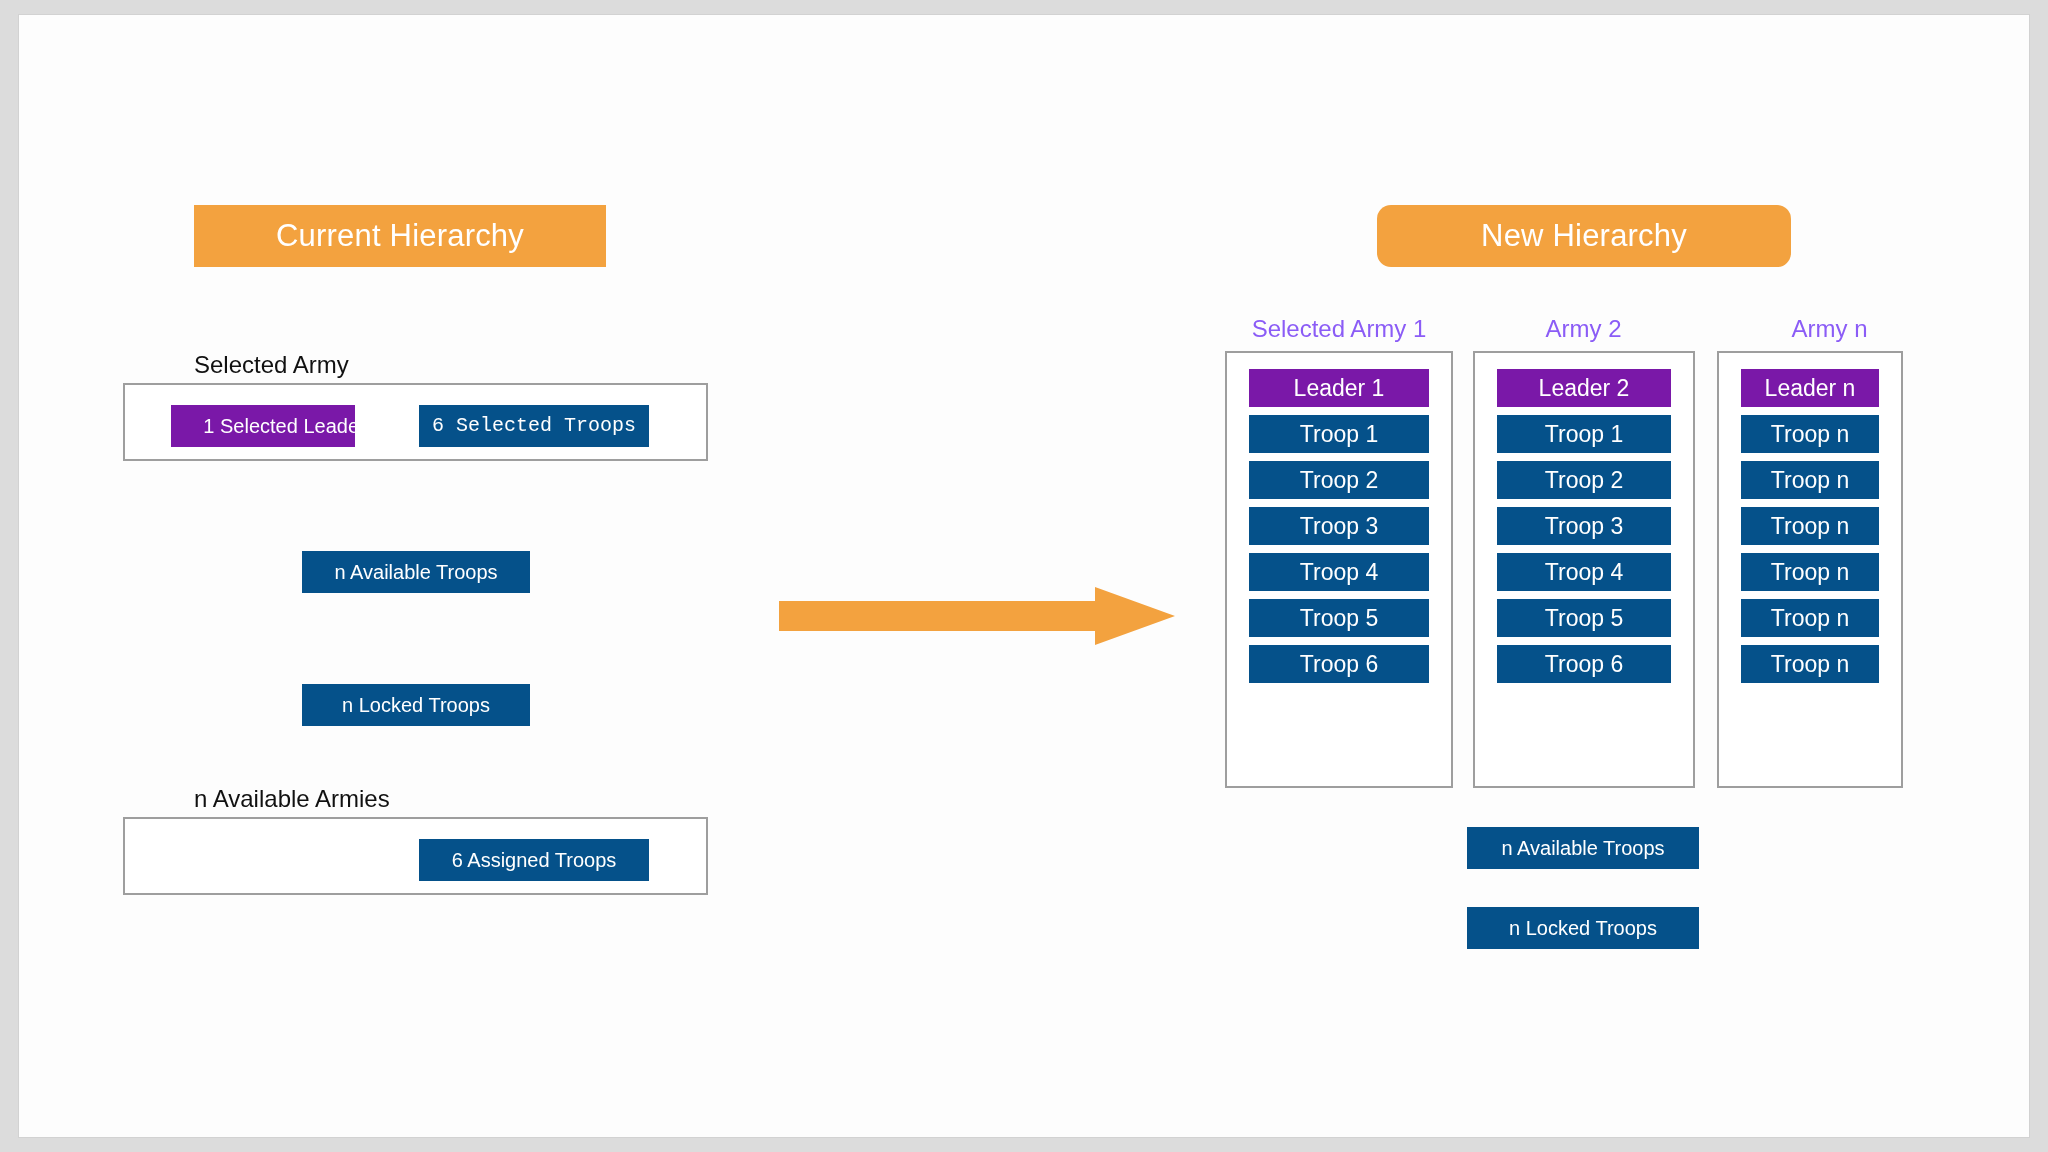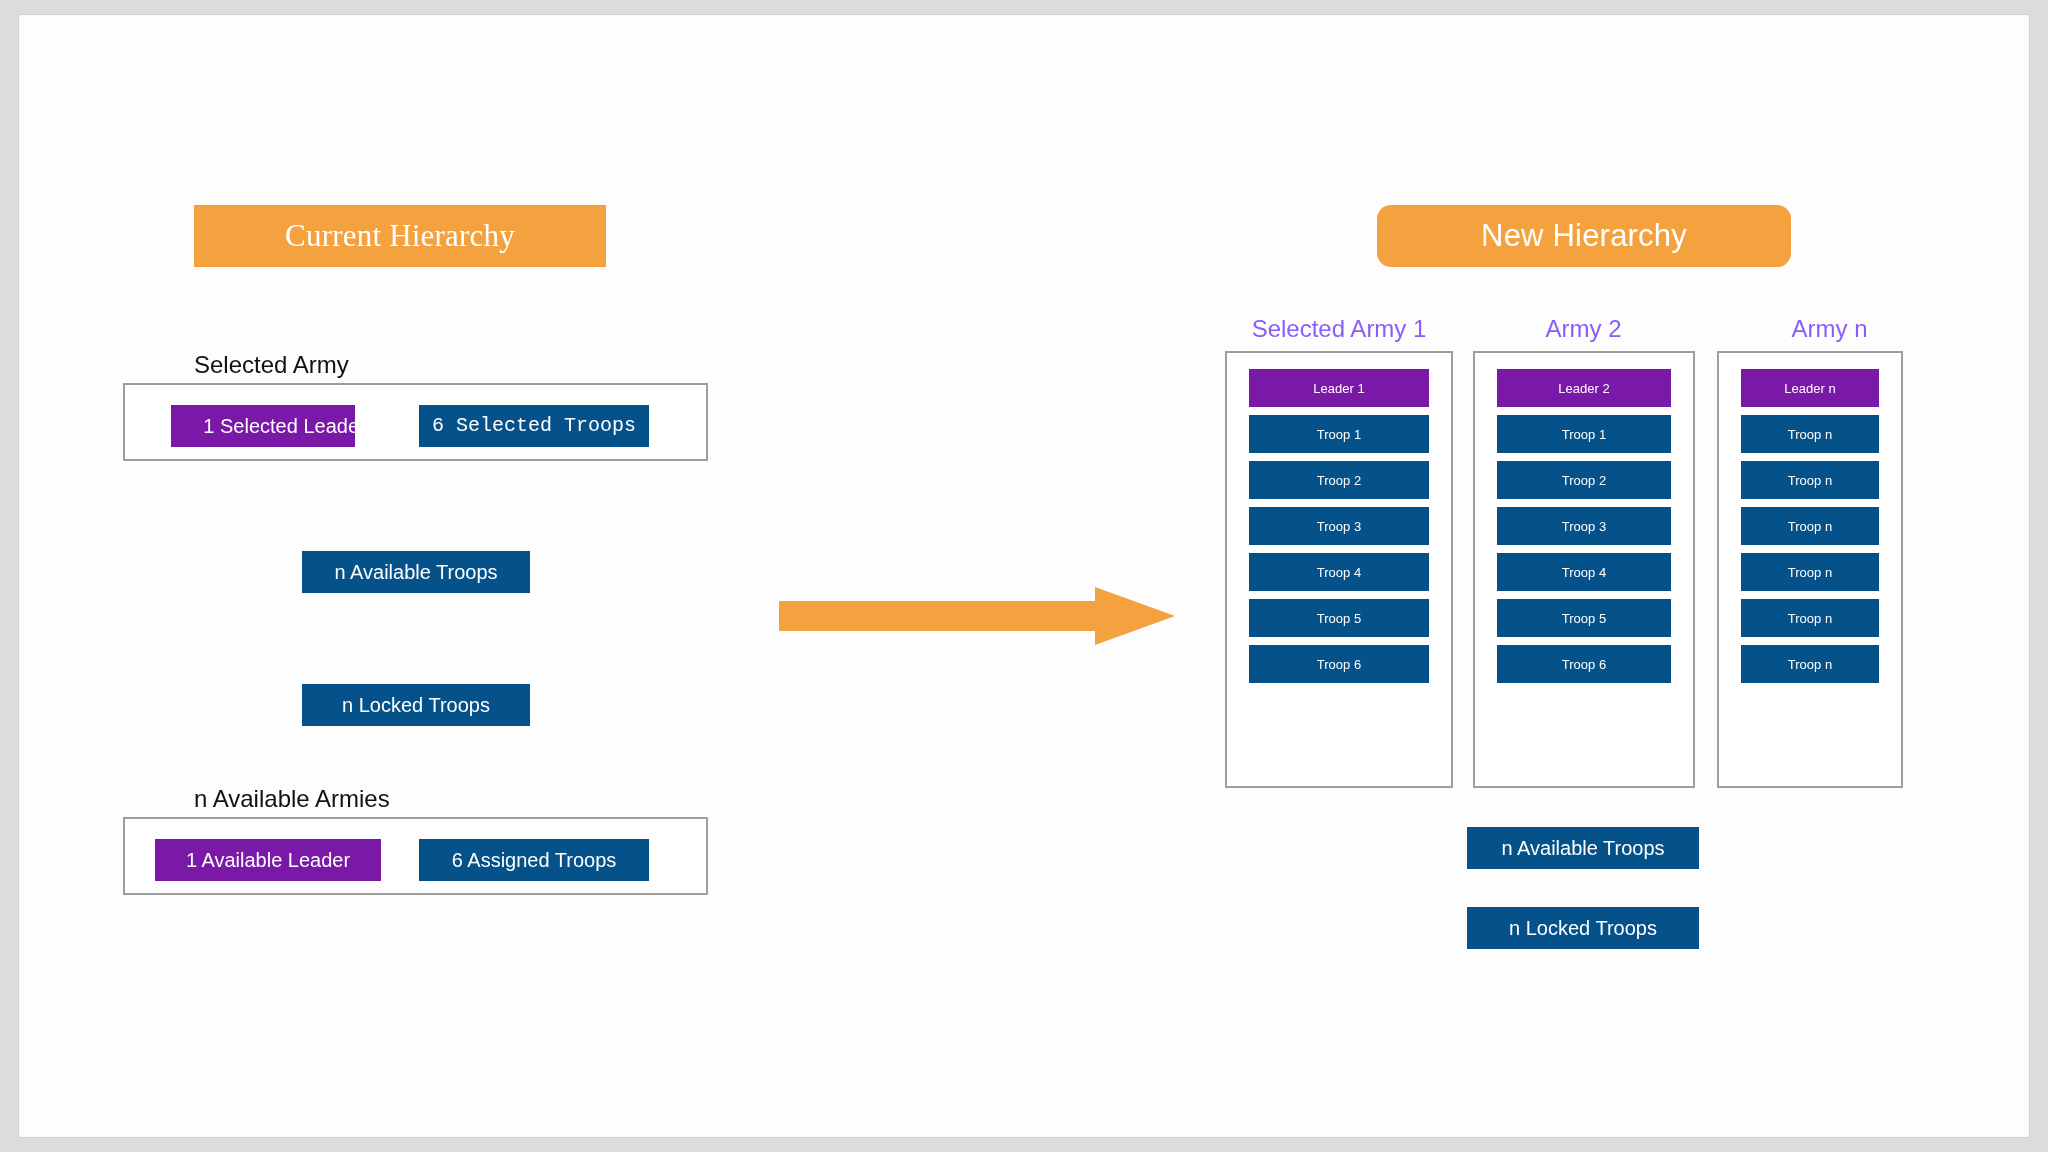--- a/index.html
+++ b/index.html
@@ -28,21 +28,21 @@
     position: absolute;
     background: #f3a23f;
     color: #ffffff;
     display: flex;
     align-items: center;
     justify-content: center;
     font-size: 31px;
     letter-spacing: 0.2px;
     white-space: nowrap;
   }
-  #hdr-current { left: 175px;  top: 190px; width: 412px; height: 62px; font-family: Liberation Serif, serif; }
+  #hdr-current { left: 175px;  top: 190px; width: 412px; height: 62px; }
   #hdr-new     { left: 1358px; top: 190px; width: 414px; height: 62px; border-radius: 14px; }
 
   
   .caption {
     position: absolute;
     font-size: 24px;
     color: #111111;
     white-space: nowrap;
     text-align: left;
   }
@@ -70,21 +70,21 @@
 
   
   .stack-chip {
     position: relative;
     width: 100%;
     height: 38px;
     display: flex;
     align-items: center;
     justify-content: center;
     color: #ffffff;
-    font-size: 13px;
+    font-size: 23px;
     white-space: nowrap;
     margin-bottom: 8px;
   }
   .stack-chip.leader { background: #7a18a8; }
   .stack-chip.troop  { background: #05518a; }
   .stack-chip:last-child { margin-bottom: 0; }
 
   
   .army-col {
     position: absolute;
@@ -127,21 +127,20 @@
     <div class="chip troop" style="left:294px; top:20px; width:230px; height:42px;font-family:Liberation Mono, monospace;">6 Selected Troops</div>
   </div>
 
   <div class="chip troop" id="chip-left-available-troops" style="left:283px; top:536px; width:228px; height:42px;">n Available Troops</div>
 
   <div class="chip troop" id="chip-left-locked-troops" style="left:283px; top:669px; width:228px; height:42px;">n Locked Troops</div>
 
   <div class="caption" id="cap-available-armies" style="left:175px; top:770px; width:412px;">n Available Armies</div>
 
   <div class="group-box" id="box-available-armies" style="left:104px; top:802px; width:585px; height:78px;">
-    <div class="chip leader" style="left:30px; top:20px; width:226px; height:42px;">1 Available Leader</div>
     <div class="chip troop" style="left:294px; top:20px; width:230px; height:42px;">6 Assigned Troops</div>
   </div>
 
   <div class="arrow-wrap">
     <svg viewBox="0 0 396 58" preserveAspectRatio="none">
       <path d="M0,14 L316,14 L316,0 L396,29 L316,58 L316,44 L0,44 Z" fill="#f3a23f"></path>
     </svg>
   </div>
 
   <div class="hdr-band" id="hdr-new">New Hierarchy</div>

